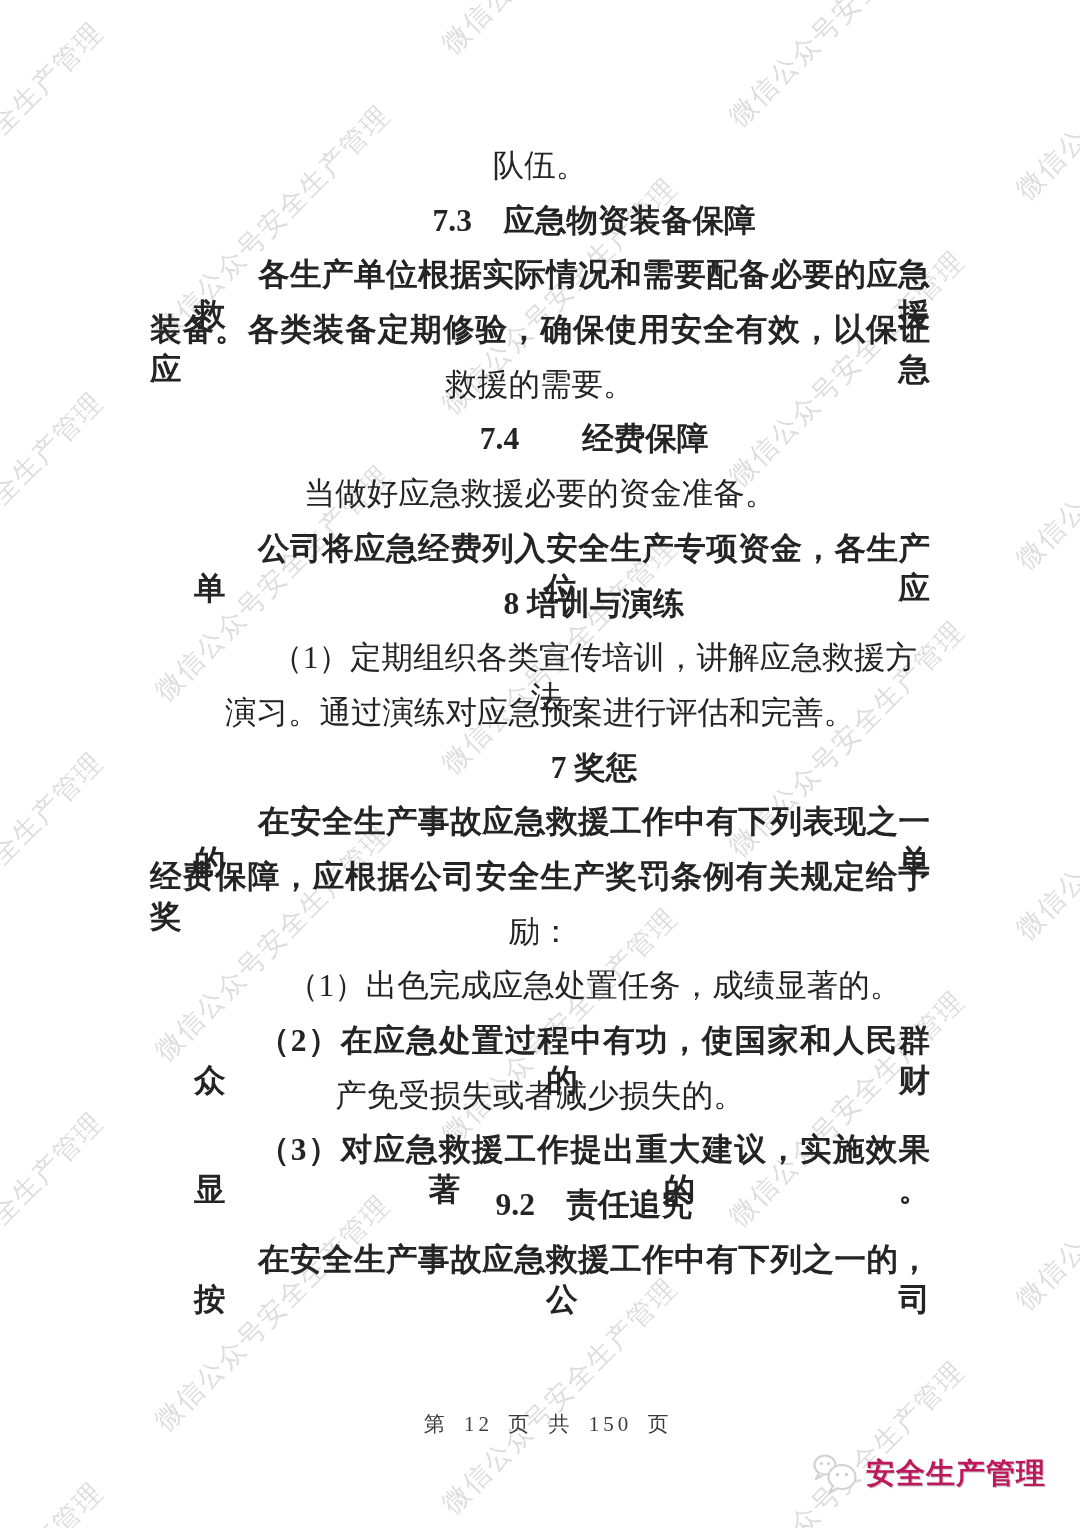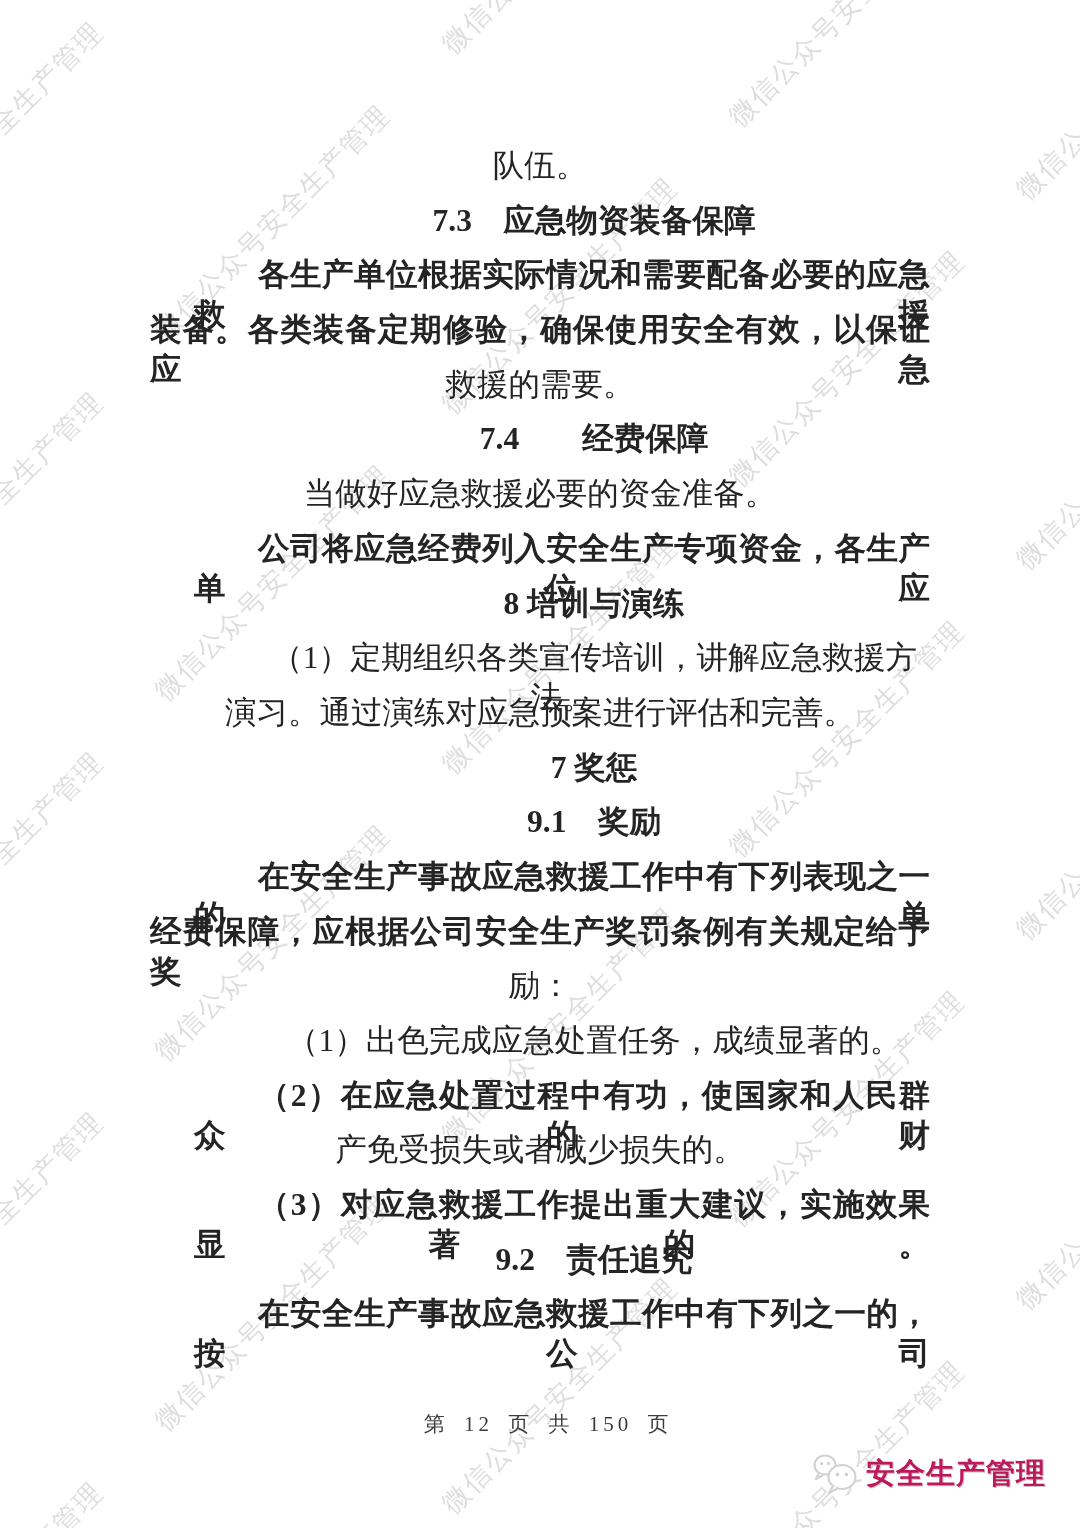--- a/index.html
+++ b/index.html
@@ -98,21 +98,20 @@
       <div class="line i j">各生产单位根据实际情况和需要配备必要的应急救援</div>
       <div class="line j">装备。各类装备定期修验，确保使用安全有效，以保证应急</div>
       <div class="line">救援的需要。</div>
       <div class="line h i">7.4　　经费保障</div>
       <div class="line">当做好应急救援必要的资金准备。</div>
       <div class="line i j">公司将应急经费列入安全生产专项资金，各生产单位应</div>
       <div class="line h i">8 培训与演练</div>
       <div class="line i">（1）定期组织各类宣传培训，讲解应急救援方法。</div>
       <div class="line">演习。通过演练对应急预案进行评估和完善。</div>
       <div class="line h i">7 奖惩</div>
-      <div class="line h i">9.1　奖励</div>
       <div class="line i j">在安全生产事故应急救援工作中有下列表现之一的单</div>
       <div class="line j">经费保障，应根据公司安全生产奖罚条例有关规定给予奖</div>
       <div class="line">励：</div>
       <div class="line i">（1）出色完成应急处置任务，成绩显著的。</div>
       <div class="line i j">（2）在应急处置过程中有功，使国家和人民群众的财</div>
       <div class="line">产免受损失或者减少损失的。</div>
       <div class="line i j">（3）对应急救援工作提出重大建议，实施效果显著的。</div>
       <div class="line h i">9.2　责任追究</div>
       <div class="line i j">在安全生产事故应急救援工作中有下列之一的，按公司</div>
     </div>

